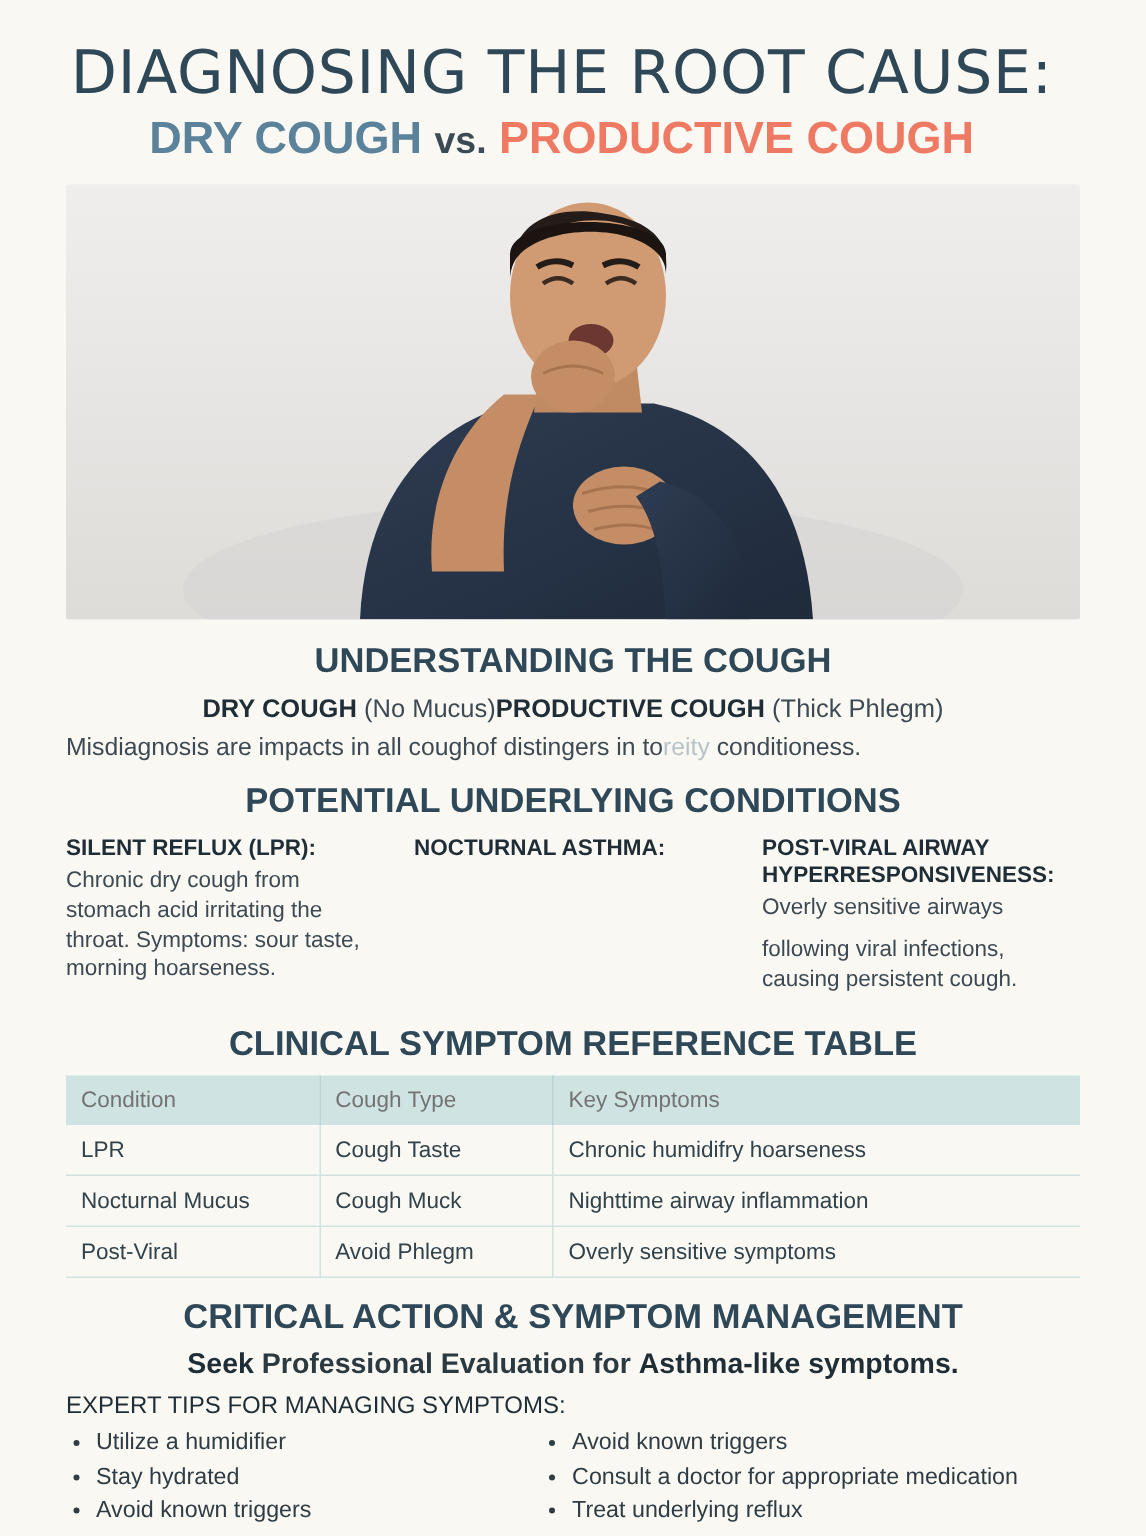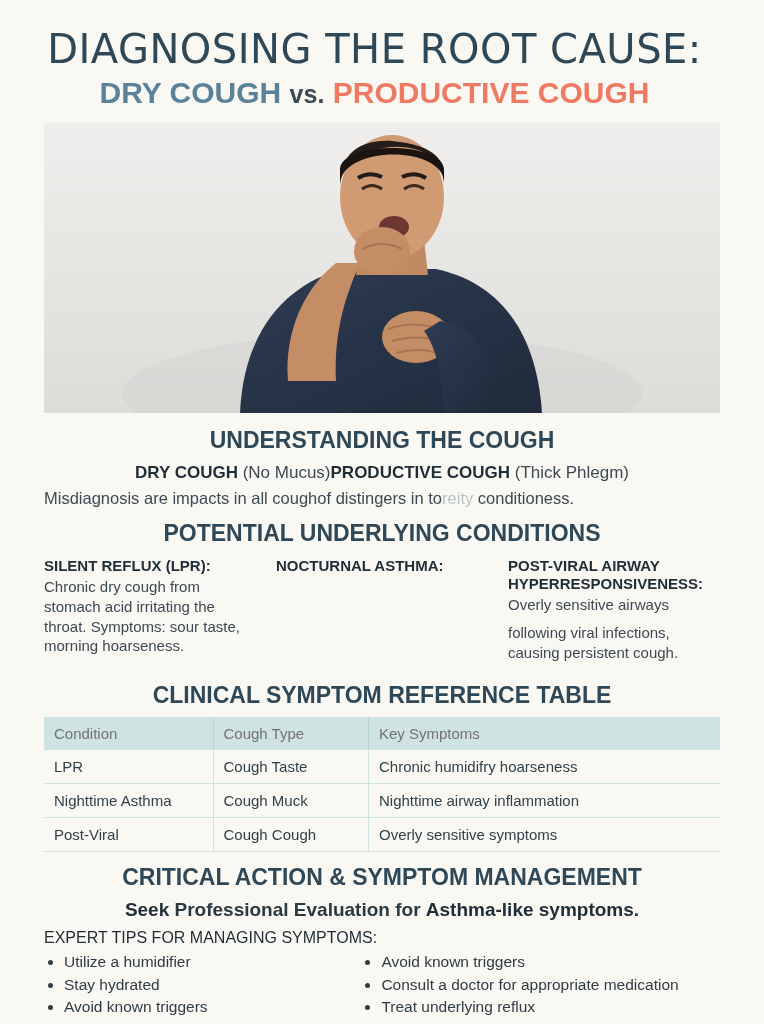--- a/index.html
+++ b/index.html
@@ -274,27 +274,27 @@
           <th>Key Symptoms</th>
         </tr>
       </thead>
       <tbody>
         <tr>
           <td>LPR</td>
           <td>Cough Taste</td>
           <td>Chronic humidifry hoarseness</td>
         </tr>
         <tr>
-          <td>Nighttime Asthma</td>
+          <td>Nocturnal Mucus</td>
           <td>Cough Muck</td>
           <td>Nighttime airway inflammation</td>
         </tr>
         <tr>
           <td>Post-Viral</td>
-          <td>Cough Cough</td>
+          <td>Avoid Phlegm</td>
           <td>Overly sensitive symptoms</td>
         </tr>
       </tbody>
     </table>
   </div>
 
   <div class="sec-h small-gap">CRITICAL ACTION &amp; SYMPTOM MANAGEMENT</div>
   <div class="action-line">
     <b>Seek</b><span> Professional Evaluation for </span><b>Asthma-like symptoms.</b>
   </div>

